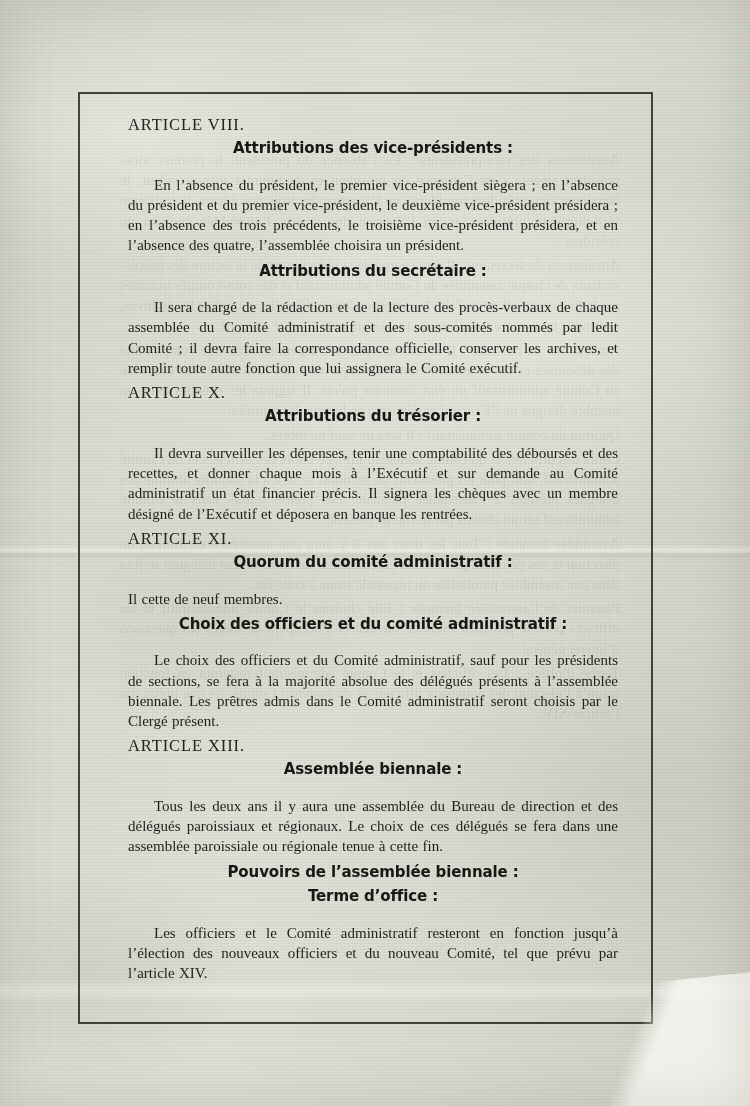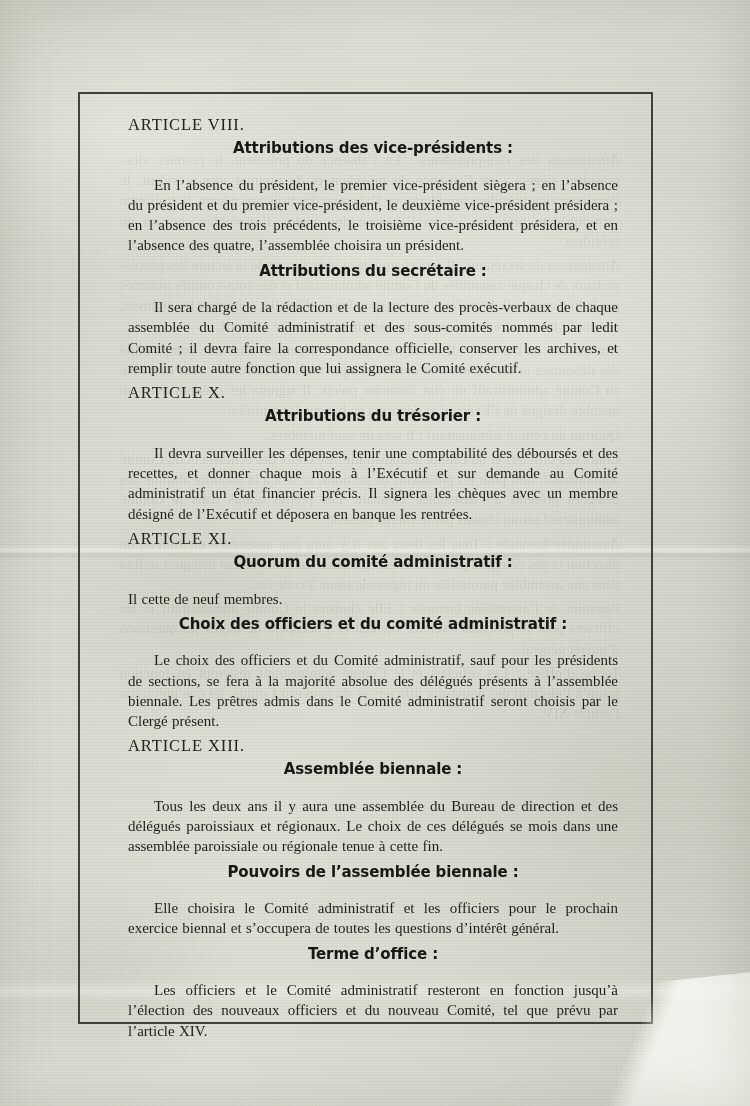--- a/index.html
+++ b/index.html
@@ -228,26 +228,25 @@
     </div>
 
     <div class="article">
       <div class="art-title">Choix des officiers et du comité administratif :</div>
       <p class="art-body">Le choix des officiers et du Comité administratif, sauf pour les présidents de sections, se fera à la majorité absolue des délégués présents à l’assemblée biennale. Les prêtres admis dans le Comité administratif seront choisis par le Clergé présent.</p>
     </div>
 
     <div class="article">
       <div class="art-num">ARTICLE XIII.</div>
       <div class="art-title">Assemblée biennale :</div>
-      <p class="art-body">Tous les deux ans il y aura une assemblée du Bureau de direction et des délégués paroissiaux et régionaux. Le choix de ces délégués se mois dans une assemblée paroissiale ou régionale tenue à cette fin.</p>
+      <p class="art-body">Tous les deux ans il y aura une assemblée du Bureau de direction et des délégués paroissiaux et régionaux. Le choix de ces délégués se fera dans une assemblée paroissiale ou régionale tenue à cette fin.</p>
     </div>
 
     <div class="article">
       <div class="art-title">Pouvoirs de l’assemblée biennale :</div>
-      <p class="art-body">Elle choisira le Comité administratif et les officiers pour le prochain exercice biennal et s’occupera de toutes les questions d’intérêt général.</p>
     </div>
 
     <div class="article">
       <div class="art-title">Terme d’office :</div>
       <p class="art-body">Les officiers et le Comité administratif resteront en fonction jusqu’à l’élection des nouveaux officiers et du nouveau Comité, tel que prévu par l’article XIV.</p>
     </div>
 
   </div>
 
   <div id="page-curl"></div>

